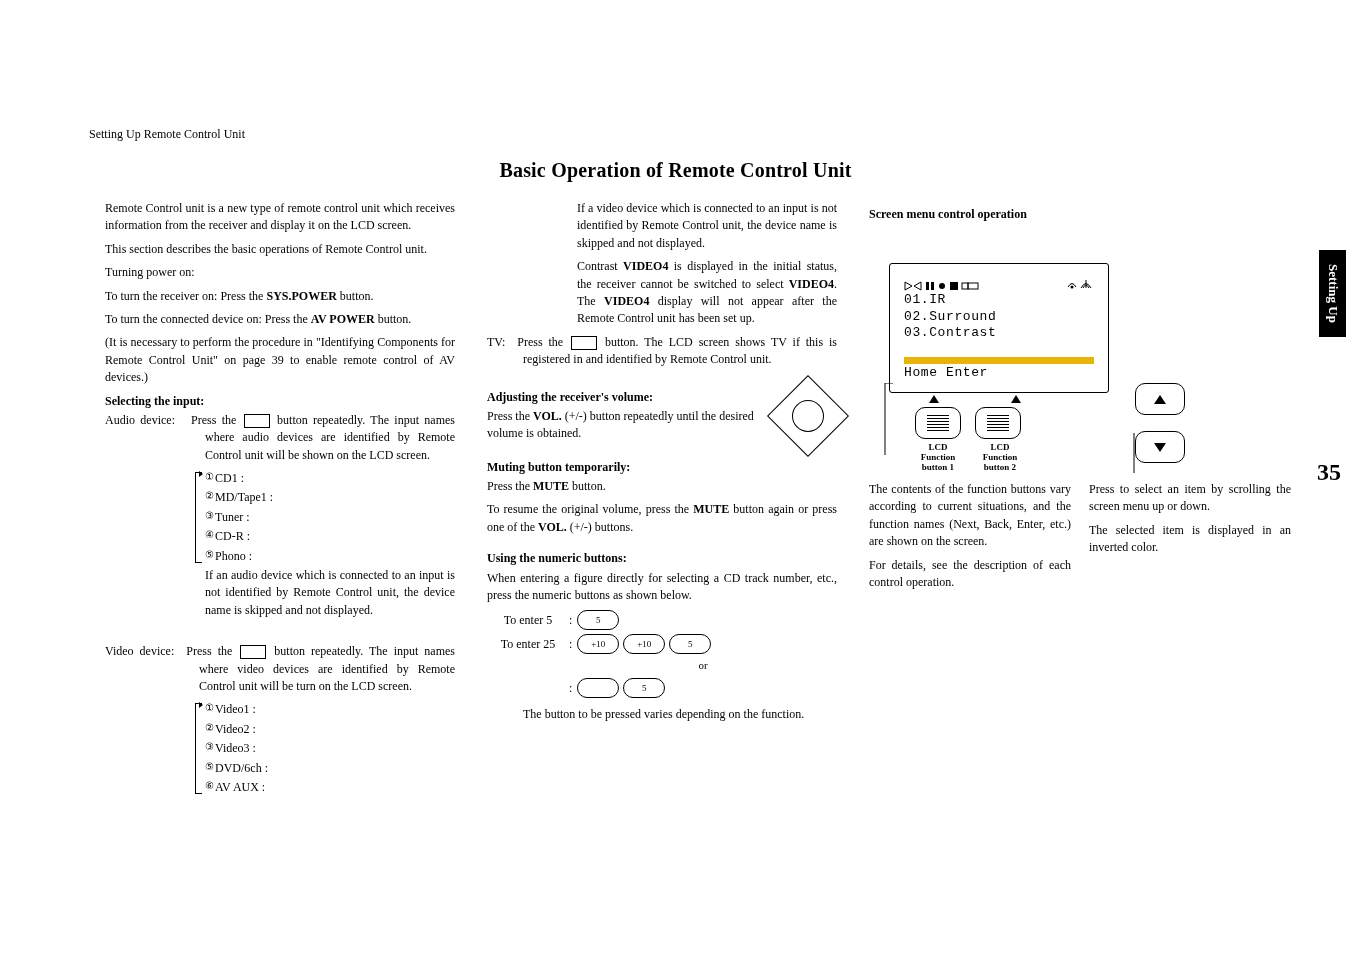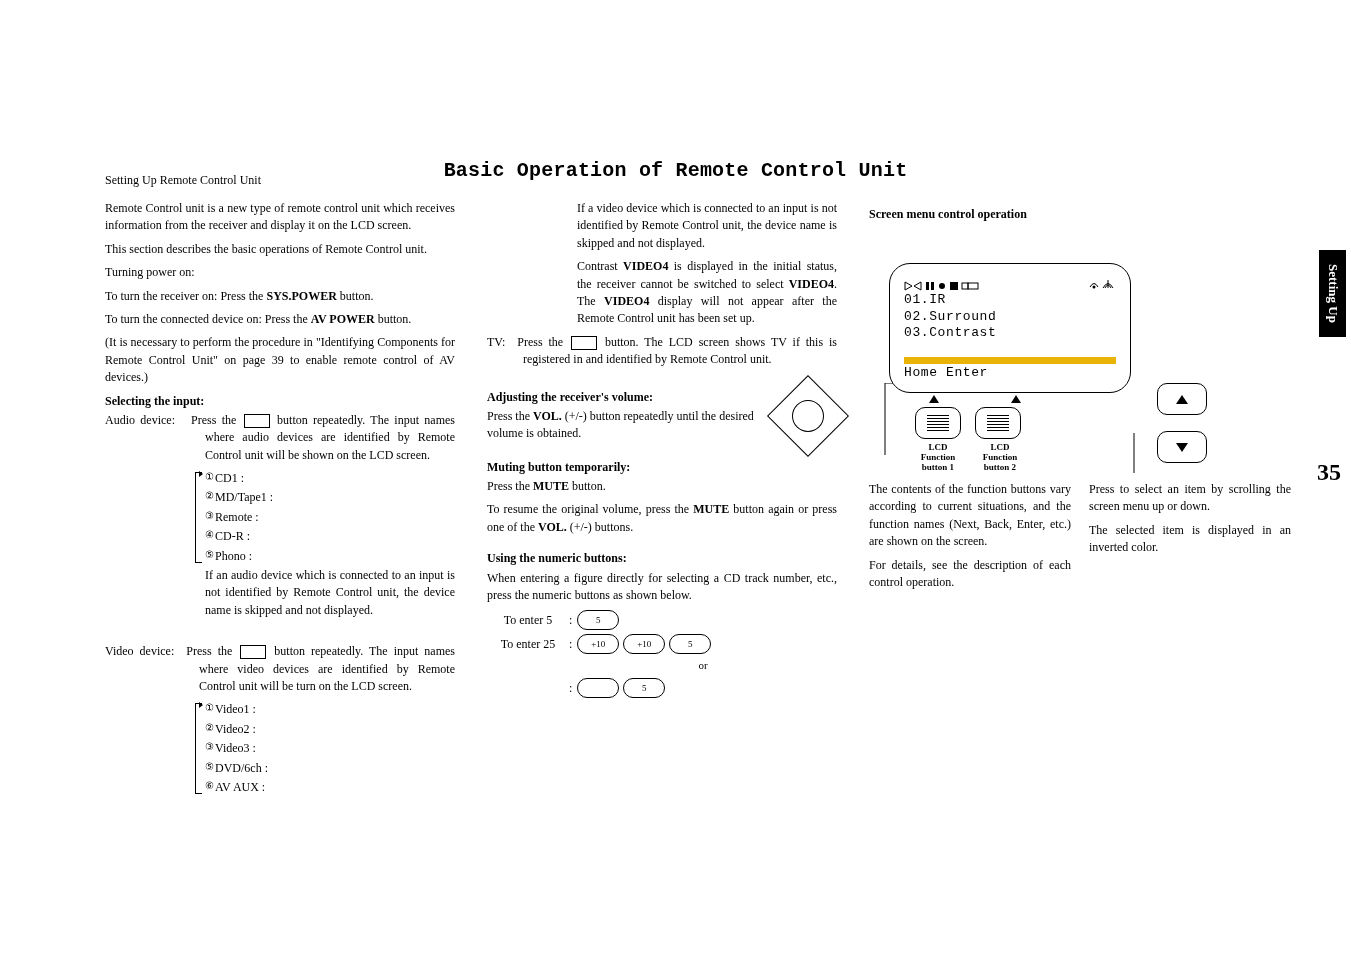--- a/index.html
+++ b/index.html
@@ -24,34 +24,33 @@
     box-sizing: border-box;
     padding: 120px 60px 40px 105px;
     display: flex;
     gap: 30px;
   }
 
   
   .running-header{
     position:absolute;
     top: 126px;
-    left:105px;
+    left:89px;
     font-size: 12px;
-    margin-top: 46px;
   }
 
   
   .main-title{
     position:absolute;
     top: 156px;
     left:0; right:0;
     text-align:center;
     font-weight: bold;
     font-size: 20px;
-    font-family: Liberation Mono, monospace;
+    font-family: Liberation Serif, serif;
     letter-spacing: 0.2px;
   }
 
   
   .columns{
     position:absolute;
     top: 200px;
     left:105px;
     right:60px;
     bottom: 30px;
@@ -207,24 +206,24 @@
     font-weight: bold;
   }
 
   
   .menu-diagram{
     position:relative;
     margin-top: 40px;
     margin-left:20px;
   }
   .lcd-screen{
-    width: 242px;
+    width: 220px;
     height: 130px;
     border:1px solid #000;
-    border-radius: 21px;
+    border-radius: 3px;
     padding:12px 14px 8px 14px;
     box-sizing:border-box;
     position:relative;
   }
   .lcd-icons-row{
     font-size: 13px;
     letter-spacing: 2px;
     height: 16px;
     display:flex;
     justify-content: space-between;
@@ -335,21 +334,21 @@
       <div class="bold-heading">Selecting the input:</div>
 
       <p class="indent-device">
         <span>Audio device:</span>&nbsp;&nbsp;
         <span>Press the </span><span class="box-btn"></span><span> button repeatedly. The input names where audio devices are identified by Remote Control unit will be shown on the LCD screen.</span>
       </p>
       <ul class="numbered-list">
         <div class="bracket-left"></div>
         <li><span class="circ">①</span><span>CD1 :</span></li>
         <li><span class="circ">②</span><span>MD/Tape1 :</span></li>
-        <li><span class="circ">③</span><span>Remote :</span></li>
+        <li><span class="circ">③</span><span>Tuner :</span></li>
         <li><span class="circ">④</span><span>CD-R :</span></li>
         <li><span class="circ">⑤</span><span>Phono :</span></li>
       </ul>
       <p class="indent-block">If an audio device which is connected to an input is not identified by Remote Control unit, the device name is skipped and not displayed.</p>
 
       <p class="indent-device" style="padding-left:94px;text-indent:-94px;">
         <span>Video device:</span>&nbsp;
         <span>Press the </span><span class="box-btn"></span><span> button repeatedly. The input names where video devices are identified by Remote Control unit will be turn on the LCD screen.</span>
       </p>
       <ul class="numbered-list">
@@ -407,20 +406,21 @@
         <span class="pill">5</span>
       </div>
       <div style="text-align:center;font-size:11px;margin:2px 0 2px 82px;">or</div>
       <div class="enter-row">
         <span class="label"></span>
         <span>:</span>&nbsp;
         <span class="pill blank"></span>
         <span class="pill">5</span>
       </div>
 
+      <p style="padding-left:36px;margin-top:8px;text-align:left;">The button to be pressed varies depending on the function.</p>
     </div>
 
     <div class="col col3">
       <div class="bold-heading">Screen menu control operation</div>
 
       <div class="menu-diagram">
         <div style="display:flex;align-items:flex-start;">
           <div>
             <div class="lcd-screen">
               <div class="lcd-icons-row">

